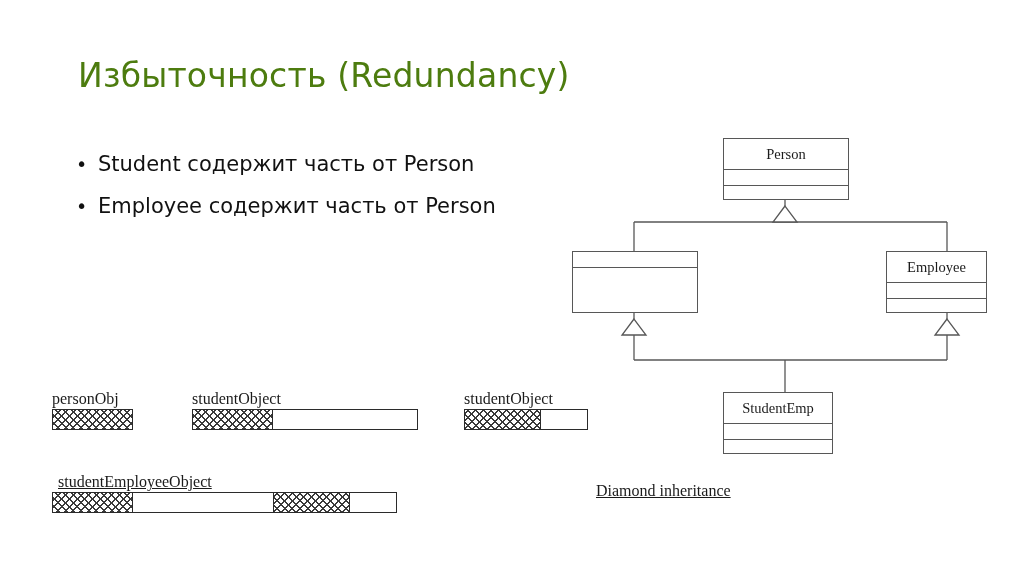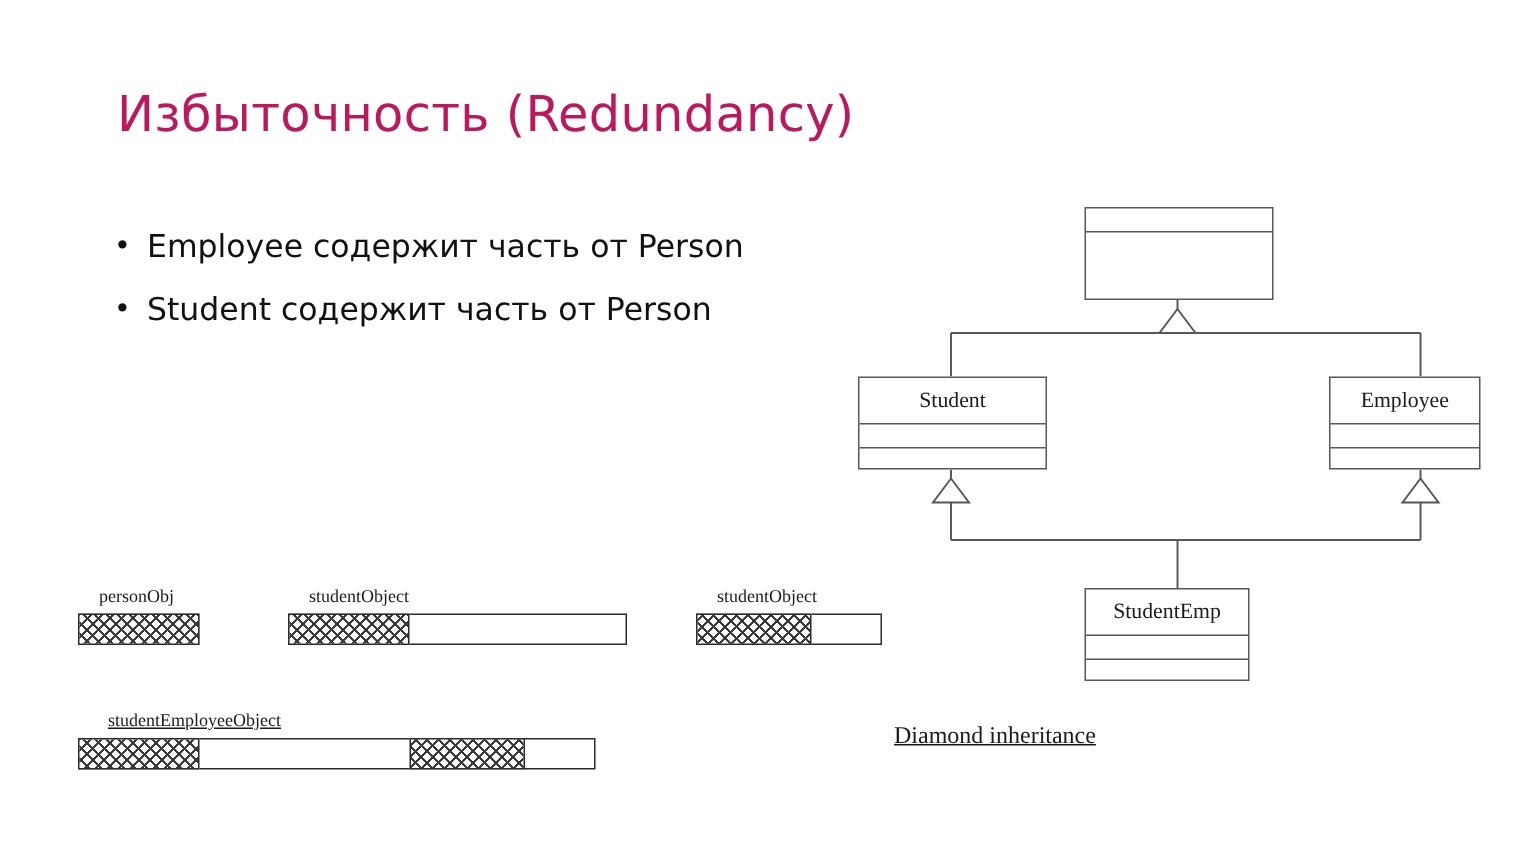--- a/index.html
+++ b/index.html
@@ -18,21 +18,21 @@
 
   
   #slide-title {
     position: absolute;
     left: 78px;
     top: 56px;
     font-family: "DejaVu Sans", sans-serif;
     font-size: 33px;
     font-weight: 400;
     letter-spacing: 0.2px;
-    color: #be185d;
+    color: #4d7c0f;
     white-space: nowrap;
   }
 
   
   #bullet-list {
     position: absolute;
     left: 70px;
     top: 150px;
     width: 470px;
     margin: 0;
@@ -54,24 +54,23 @@
     left: 6px;
     top: 0;
     font-size: 19px;
     line-height: 29px;
   }
 
   
   .mem-label {
     position: absolute;
     font-family: "Liberation Serif", serif;
-    font-size: 12px;
+    font-size: 16px;
     color: #1b1b1b;
     white-space: nowrap;
-    margin-left: 14px;
   }
   .mem-bar {
     position: absolute;
     box-sizing: border-box;
     border: 1.4px solid #2b2b2b;
     background: #ffffff;
   }
   .mem-hatch {
     position: absolute;
     box-sizing: border-box;
@@ -120,22 +119,22 @@
     color: #1b1b1b;
     white-space: nowrap;
   }
 </style>
 </head>
 <body>
 
 <div id="slide-title">Избыточность (Redundancy)</div>
 
 <ul id="bullet-list">
+  <li class="bullet-item">Student содержит часть от Person</li>
   <li class="bullet-item">Employee содержит часть от Person</li>
-  <li class="bullet-item">Student содержит часть от Person</li>
 </ul>
 
 <div class="mem-label" style="left:52px; top:390px;">personObj</div>
 <div class="mem-bar" style="left:52px; top:409px; width:81px; height:21px;"></div>
 <div class="mem-hatch" style="left:52px; top:409px; width:81px; height:21px;"></div>
 
 <div class="mem-label" style="left:192px; top:390px;">studentObject</div>
 <div class="mem-bar" style="left:192px; top:409px; width:226px; height:21px;"></div>
 <div class="mem-hatch" style="left:192px; top:409px; width:81px; height:21px;"></div>
 
@@ -165,26 +164,26 @@
     <line x1="634" y1="335" x2="634" y2="360"></line>
     <line x1="947" y1="335" x2="947" y2="360"></line>
     <line x1="634" y1="360" x2="947" y2="360"></line>
     <line x1="785" y1="360" x2="785" y2="392"></line>
   </g>
   <polygon points="634,319 622,335 646,335" fill="#ffffff" stroke="#575757" stroke-width="1.3"></polygon>
   <polygon points="947,319 935,335 959,335" fill="#ffffff" stroke="#575757" stroke-width="1.3"></polygon>
 </svg>
 
 <div class="uml-box" style="left:723px; top:138px; width:126px; height:62px;">
+  <div class="uml-name">Person</div>
   <div class="uml-attrs"></div>
   <div class="uml-ops"></div>
 </div>
 
 <div class="uml-box" style="left:572px; top:251px; width:126px; height:62px;">
-  <div class="uml-name">Student</div>
   <div class="uml-attrs"></div>
   <div class="uml-ops"></div>
 </div>
 
 <div class="uml-box" style="left:886px; top:251px; width:101px; height:62px;">
   <div class="uml-name">Employee</div>
   <div class="uml-attrs"></div>
   <div class="uml-ops"></div>
 </div>
 

